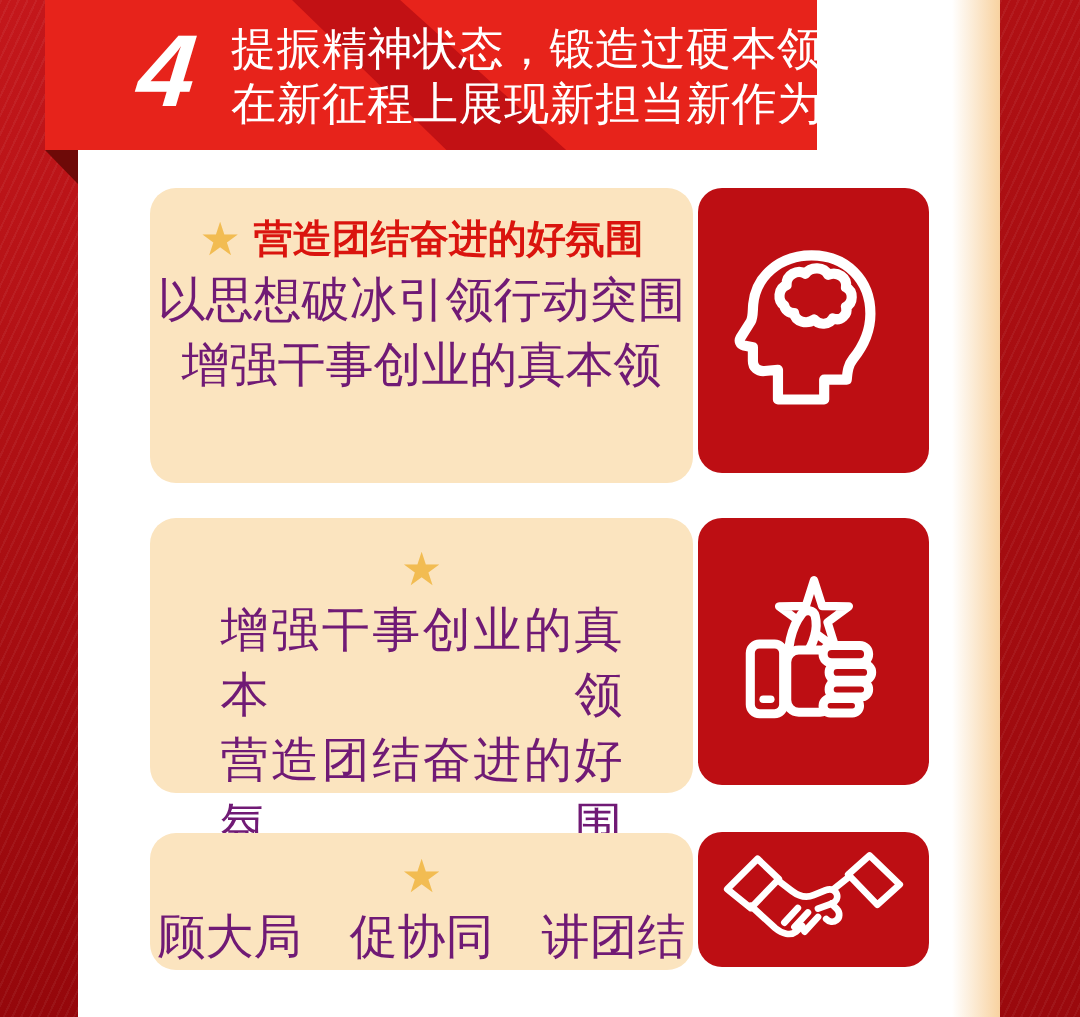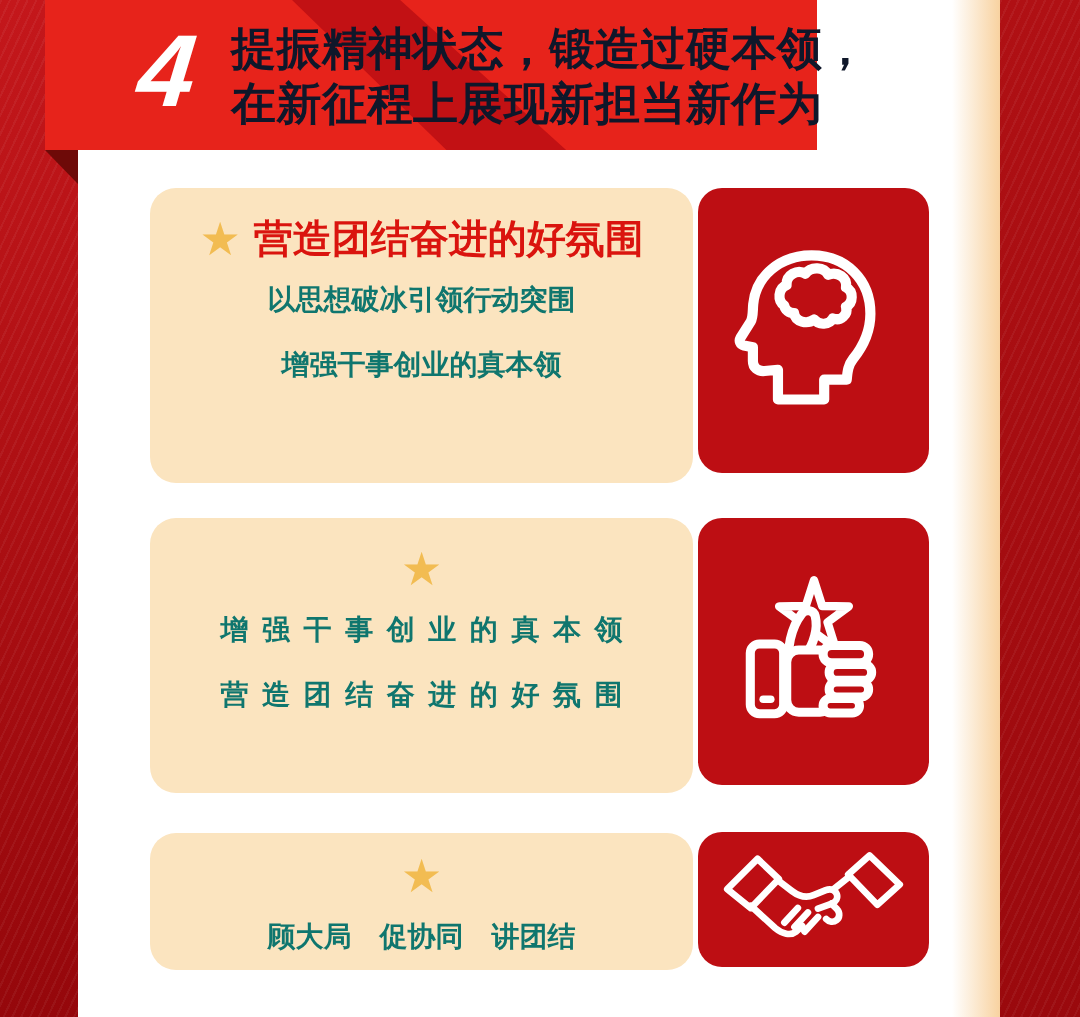--- a/index.html
+++ b/index.html
@@ -31,39 +31,39 @@
     position:absolute;inset:0;background:#c21114;
     clip-path:polygon(32% 0, 46% 0, 67.5% 100%, 52% 100%);
   }
   .banner-num{
     position:absolute;left:70px;top:12px;width:104px;text-align:center;
     font-size:102px;line-height:118px;font-weight:bold;font-style:italic;color:#ffffff;
     transform:skewX(-6deg);z-index:2;
   }
   .banner-title{
     position:absolute;left:186px;top:21px;z-index:2;
-    color:#0f172a;font-weight:bold;font-size:45px;line-height:55px;letter-spacing:0.5px;
+    color:#ffffff;font-weight:normal;font-size:45px;line-height:55px;letter-spacing:0.5px;
     white-space:nowrap;
   }
   .fold{
     position:absolute;left:45px;top:150px;width:33px;height:34px;background:#6e0a08;
     clip-path:polygon(0 0,100% 0,100% 100%);
   }
   
   .card{
     position:absolute;left:150px;width:543px;background:#fbe4bf;border-radius:26px;
     display:flex;flex-direction:column;align-items:center;box-sizing:border-box;
   }
   .card-heading{
     display:flex;align-items:center;gap:13px;
     font-size:39px;font-weight:bold;color:#da140e;line-height:46px;margin-bottom:5px;
     white-space:nowrap;
   }
   .star{color:#f2bc52;font-size:46px;line-height:1;}
-  .card-line{font-size:28px;line-height:65px;color:#0f766e;white-space:nowrap;font-weight:bold;}
+  .card-line{font-size:48px;line-height:65px;color:#701a75;white-space:nowrap;}
   .card-line.spread{
     width:402px;white-space:normal;word-break:break-all;
     text-align:justify;text-align-last:justify;
   }
   
   .panel{
     position:absolute;left:698px;width:231px;background:#bd0e13;border-radius:24px;
     display:flex;align-items:center;justify-content:center;
   }
 </style>

